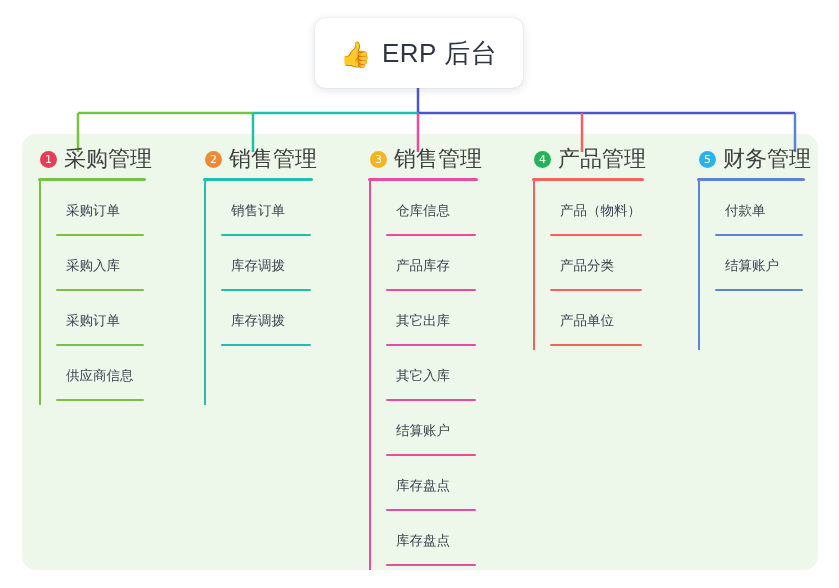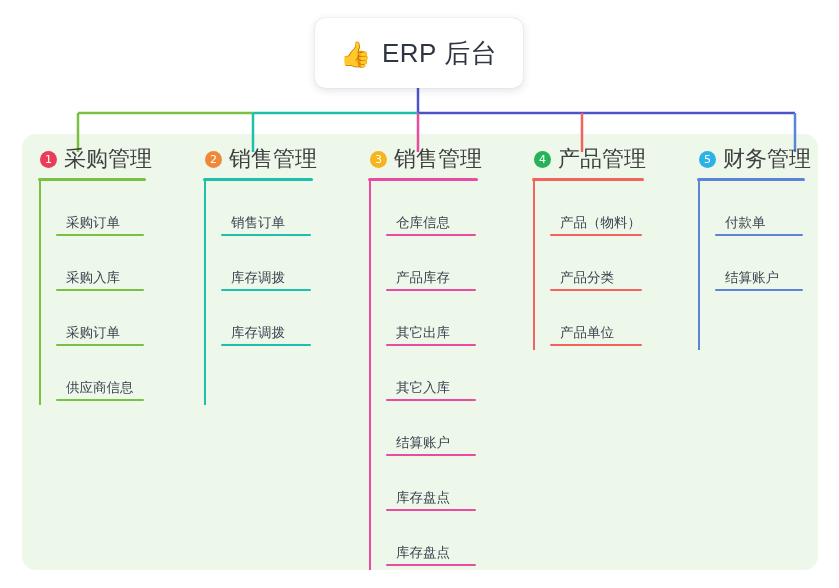--- a/index.html
+++ b/index.html
@@ -116,21 +116,21 @@
     left: 1px;
     top: 0;
     width: 2px;
   }
   .leaf {
     position: relative;
     height: 55px;
     box-sizing: border-box;
     display: flex;
     align-items: flex-end;
-    padding-bottom: 4px;
+    padding-bottom: 16px;
   }
   .leaf-text {
     font-size: 13.5px;
     color: #3b4250;
     white-space: nowrap;
     padding-left: 10px;
   }
   .leaf-rule {
     position: absolute;
     left: 0;

